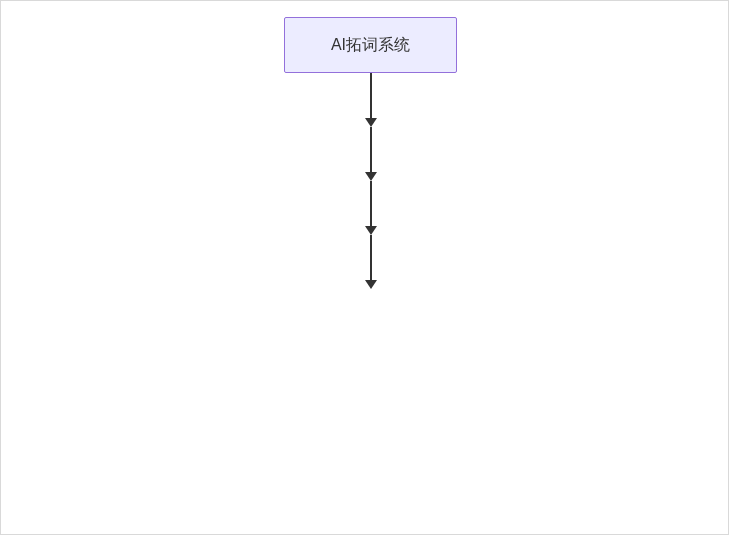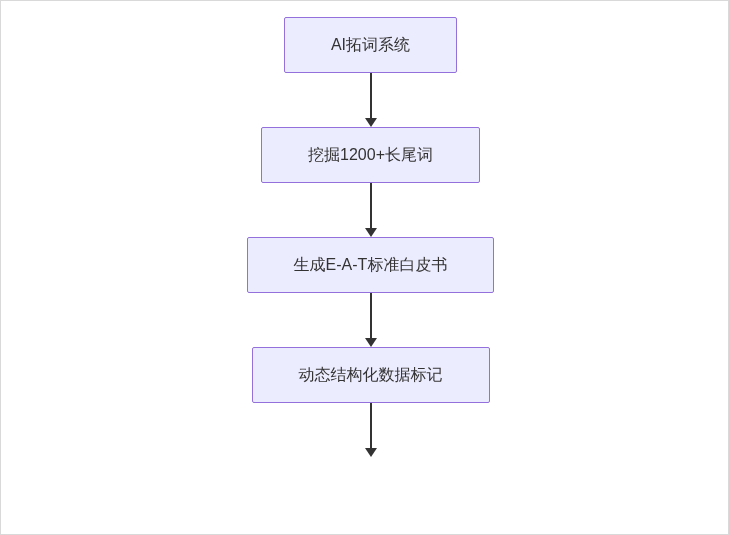--- a/index.html
+++ b/index.html
@@ -81,41 +81,32 @@
 
       <div class="node">
         <span class="node-label">AI拓词系统</span>
       </div>
 
       <div class="arrow">
         <div class="arrow-line"></div>
         <div class="arrow-head"></div>
       </div>
 
-      <div class="node">
-        <span class="node-label">挖掘1200+长尾词</span>
-      </div>
 
       <div class="arrow">
         <div class="arrow-line"></div>
         <div class="arrow-head"></div>
       </div>
 
-      <div class="node">
-        <span class="node-label">生成E-A-T标准白皮书</span>
-      </div>
 
       <div class="arrow">
         <div class="arrow-line"></div>
         <div class="arrow-head"></div>
       </div>
 
-      <div class="node">
-        <span class="node-label">动态结构化数据标记</span>
-      </div>
 
       <div class="arrow">
         <div class="arrow-line"></div>
         <div class="arrow-head"></div>
       </div>
 
 
     </div>
   </div>
 </div>

